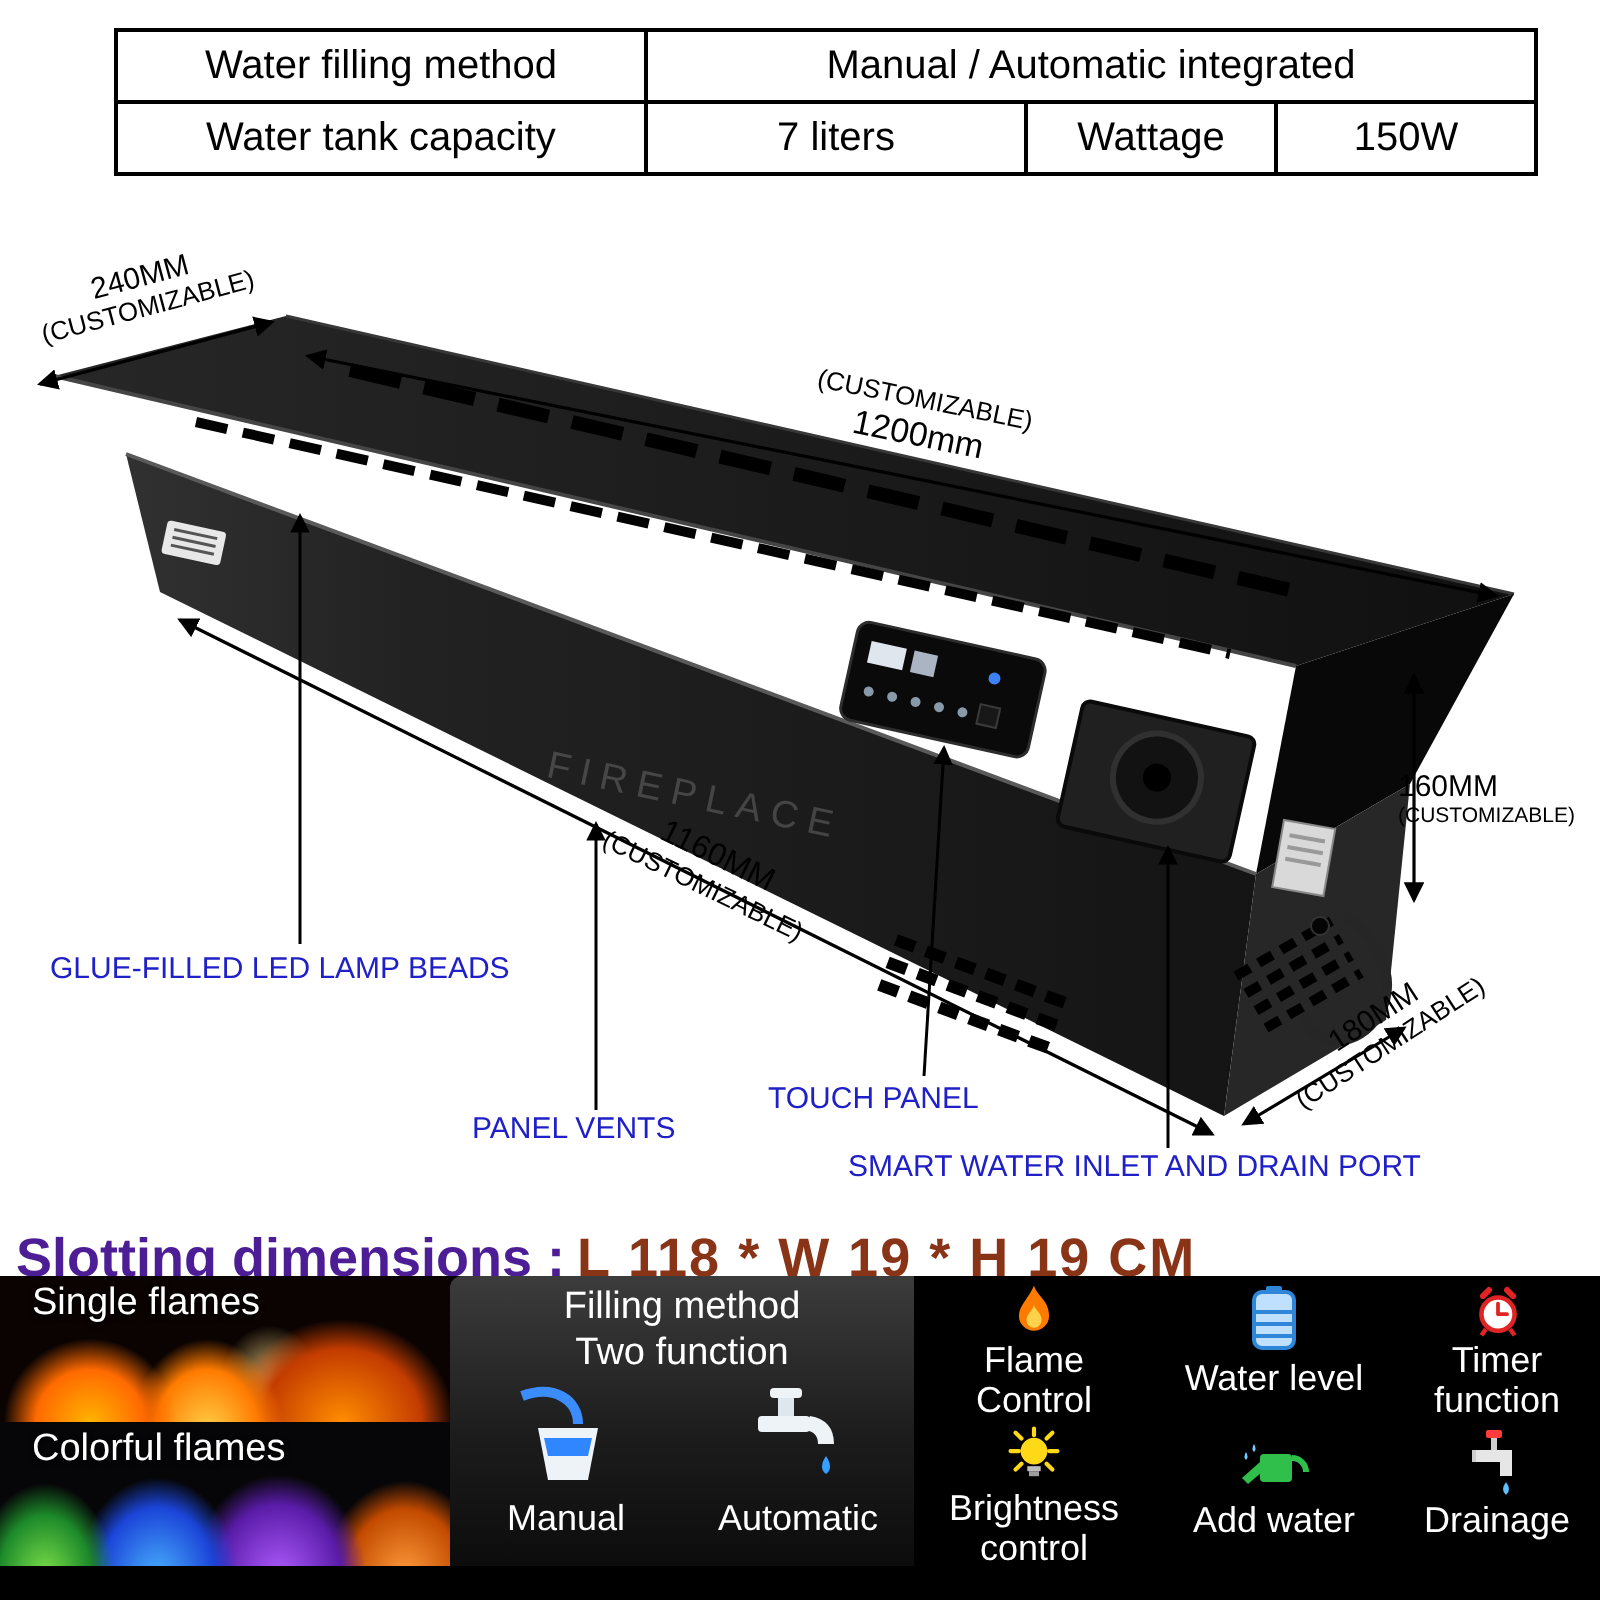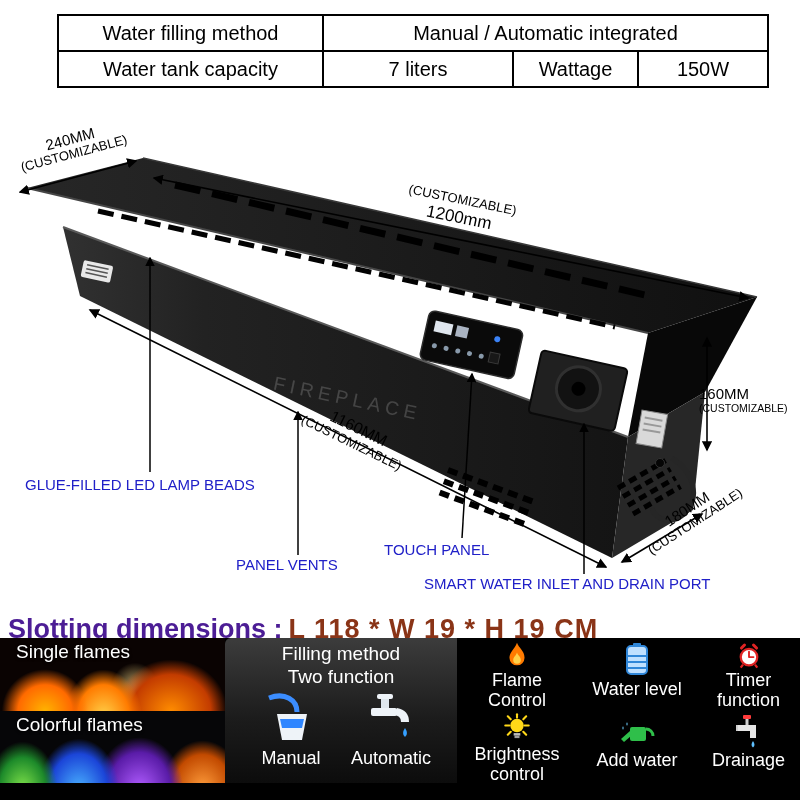--- a/index.html
+++ b/index.html
@@ -61,21 +61,21 @@
       radial-gradient(52px 62px at 90% 108%, #ff9d3c 0%, #c24a00 55%, rgba(0,0,0,0) 78%),
       #060608;}
   .flame-label{position:absolute;top:3px;left:16px;font-size:19px;color:#fff;
                text-shadow:0 1px 3px #000;}
 
   #filling-col{width:232px;height:145px;flex:none;text-align:center;color:#fff;
                background:linear-gradient(180deg,#3c3c3c 0%,#1c1c1c 55%,#0c0c0c 100%);
                border-radius:6px 0 0 0;}
   #filling-col .t1{font-size:19px;margin-top:5px;}
   #filling-col .t2{font-size:19px;margin-top:1px;}
-  #fill-options{display:flex;justify-content:center;margin-top:4px;padding:0 8px;}
+  #fill-options{display:flex;justify-content:space-between;margin-top:4px;padding:0 8px;}
   .fill-opt{width:100px;text-align:center;}
   .fill-opt .lbl{font-size:18px;color:#fff;margin-top:0px;display:block;}
 
   #features-col{width:343px;height:145px;flex:none;background:#000;
                 display:grid;grid-template-columns:120px 120px 103px;
                 grid-template-rows:71px 74px;padding-top:1px;box-sizing:border-box;}
   .feat{display:flex;flex-direction:column;align-items:center;justify-content:flex-start;
         padding-top:3px;}
   .feat .flabel{font-size:18px;color:#fff;text-align:center;line-height:1.08;
                 margin-top:2px;max-width:105px;}

